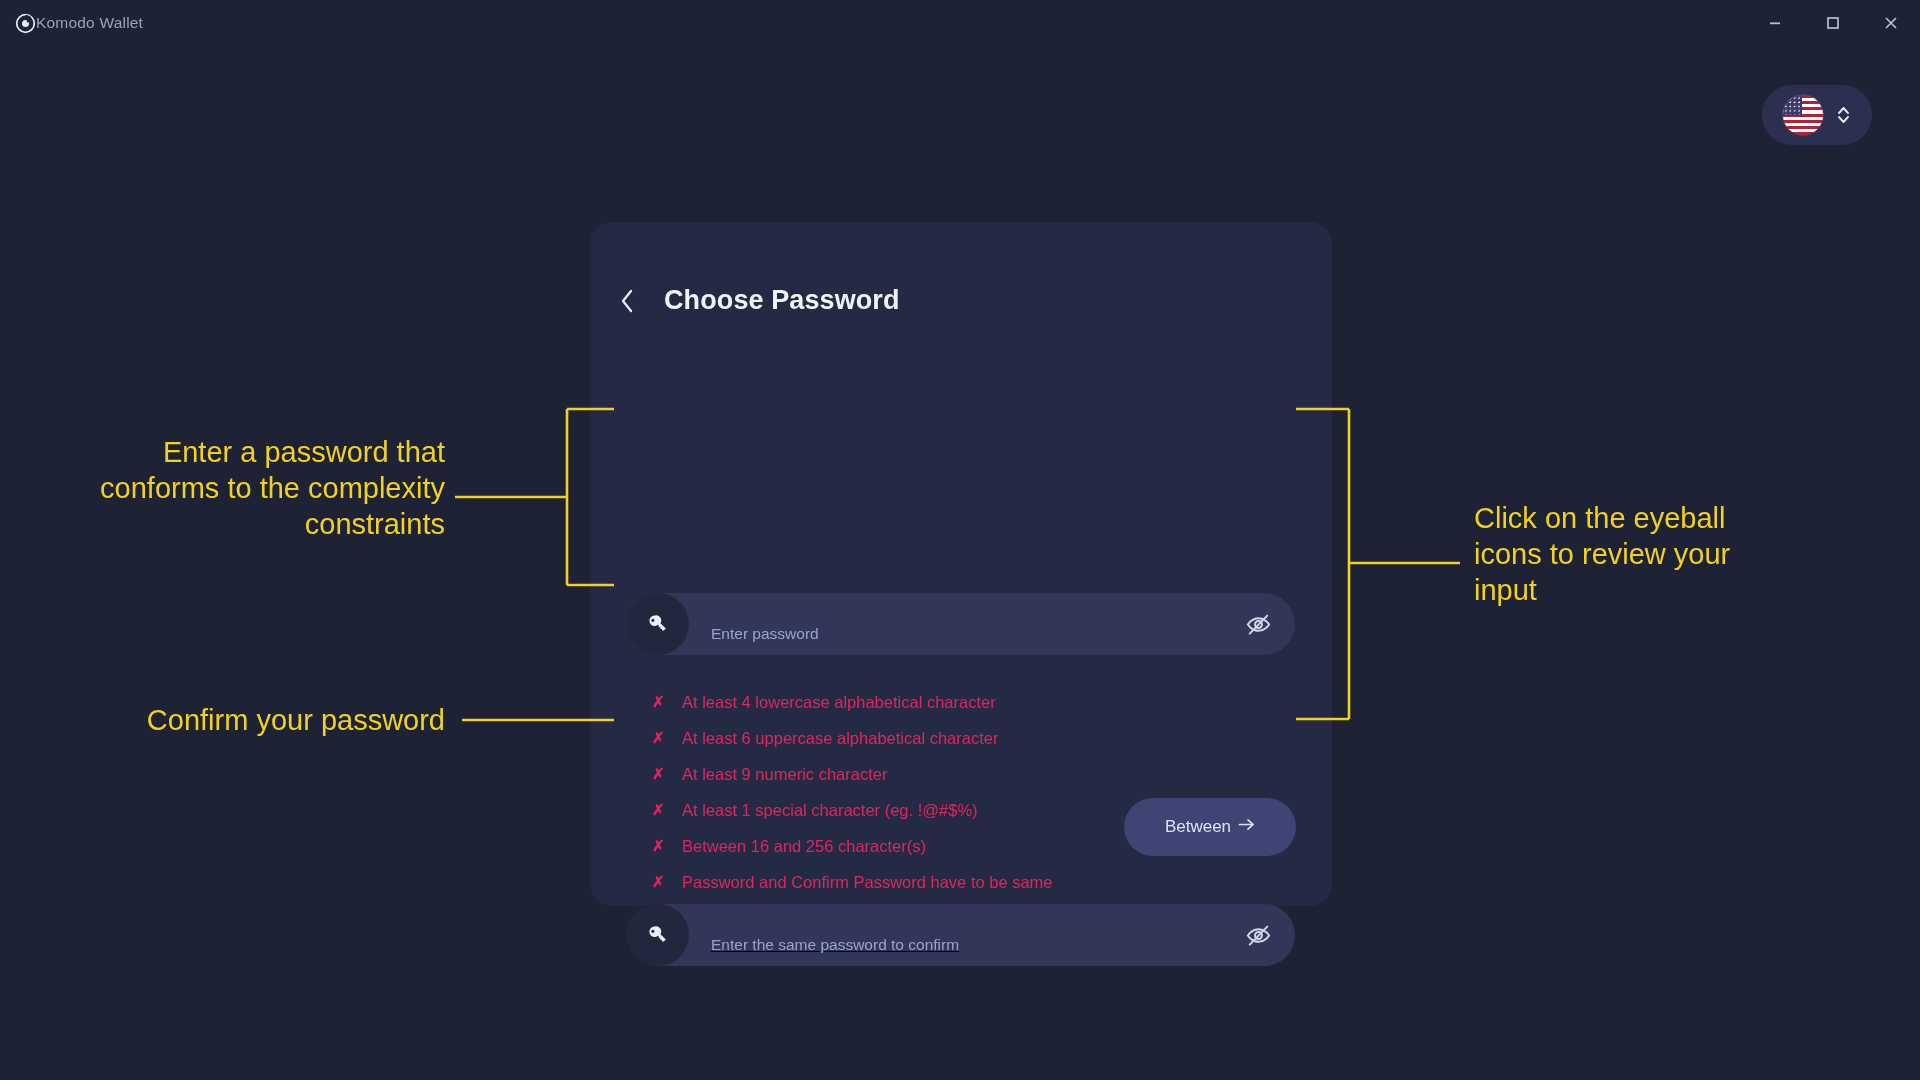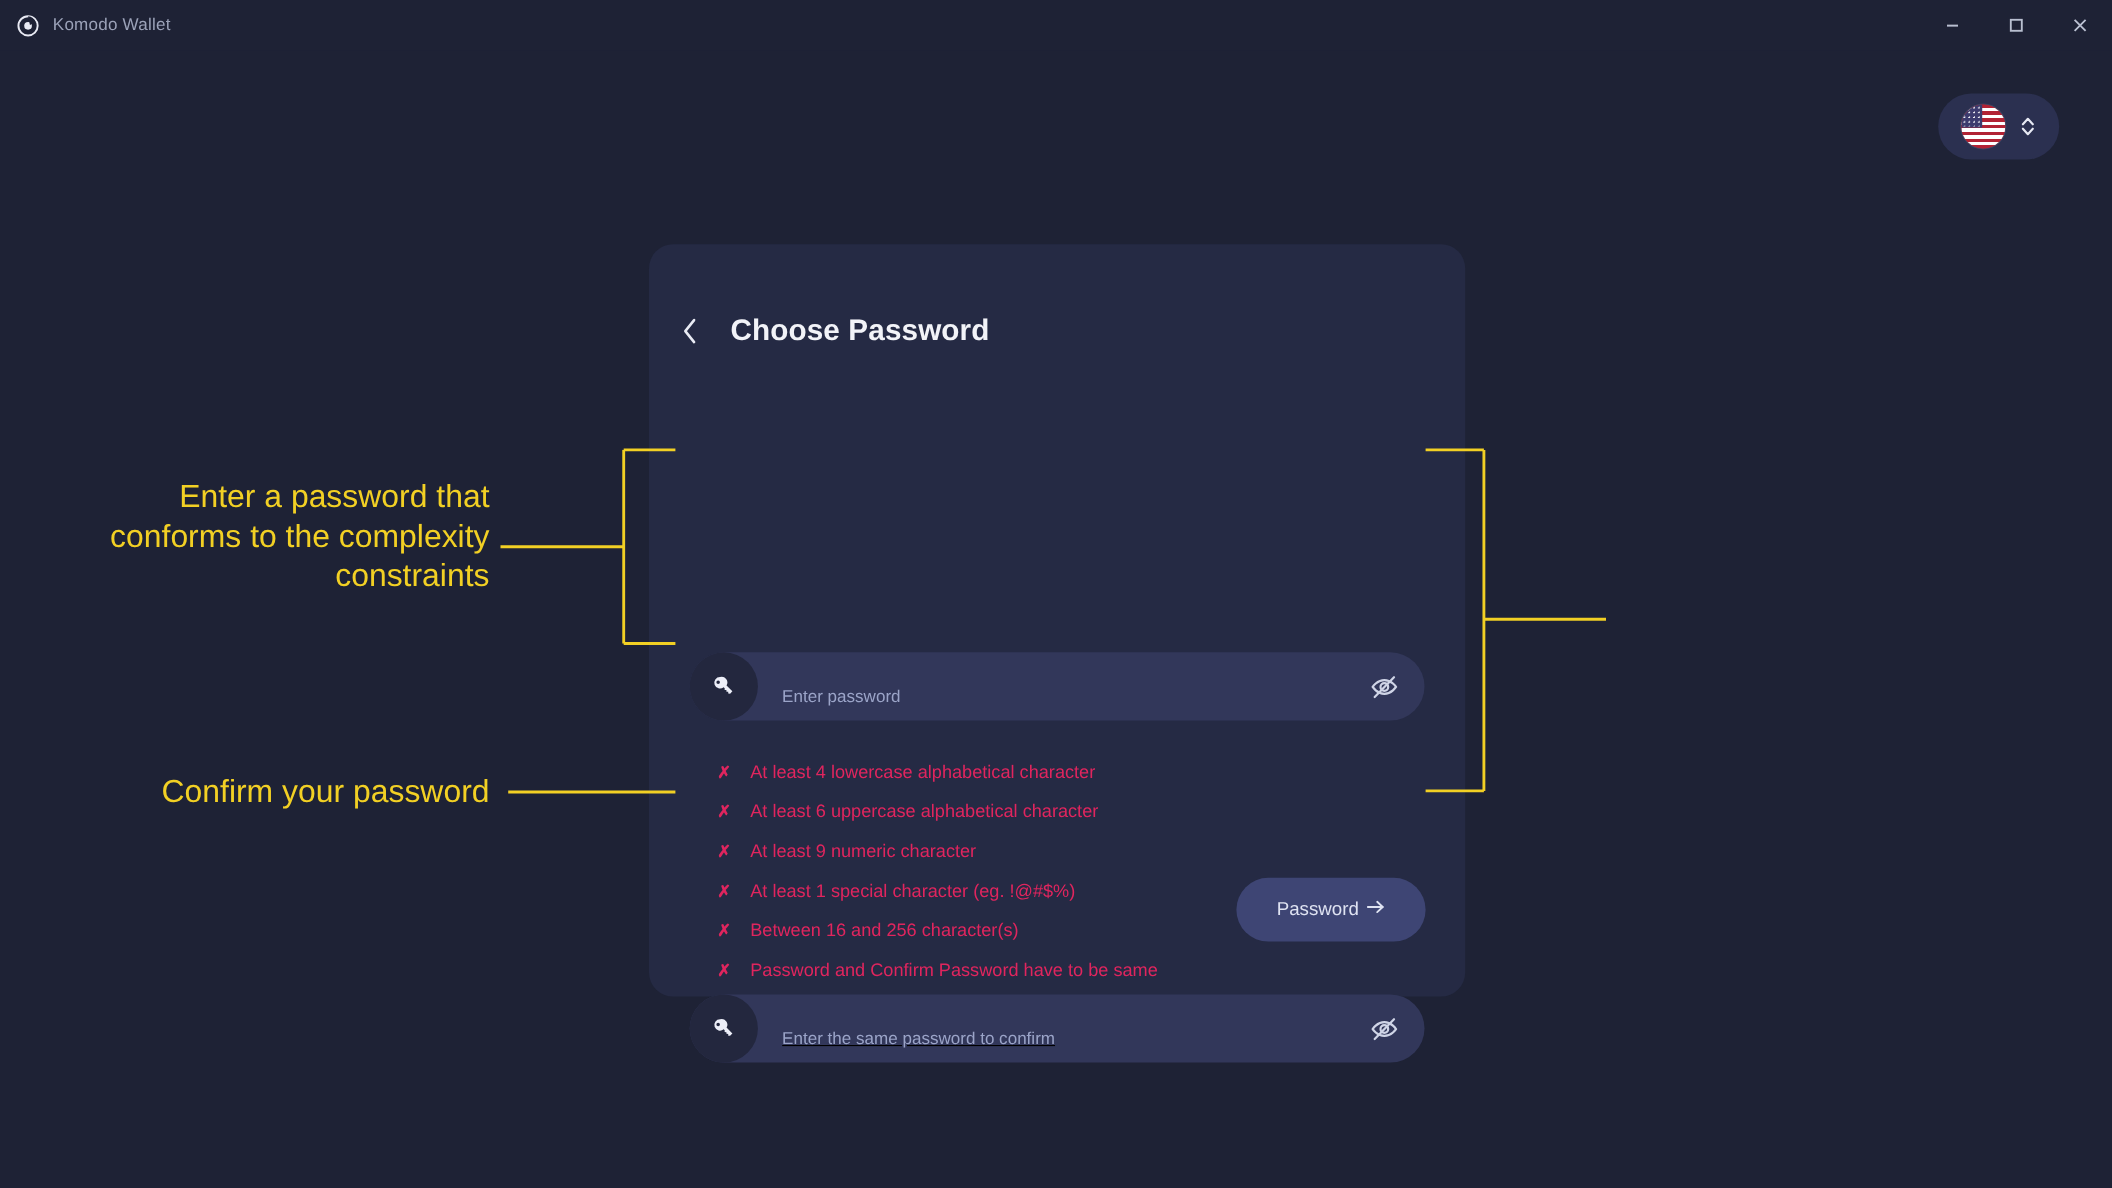--- a/index.html
+++ b/index.html
@@ -20,21 +20,20 @@
     position:absolute; top:0; left:0;
     width:1920px; height:46px;
     background:#1e2235;
     display:flex; align-items:center;
   }
   .app-logo {
     margin-left:14px; width:22px; height:22px;
     display:flex; align-items:center; justify-content:center;
   }
   .app-title {
-    margin-left:12px;
     font-size:15.5px; color:#9ba2b8;
     letter-spacing:.2px;
   }
   .win-controls {
     position:absolute; right:0; top:0; height:46px;
     display:flex; align-items:center;
   }
   .win-btn {
     width:58px; height:46px;
     display:flex; align-items:center; justify-content:center;
@@ -284,21 +283,21 @@
         <svg width="27" height="27" viewBox="0 0 24 24" fill="none" stroke="currentColor" stroke-width="1.8" stroke-linecap="round">
           <path d="M2.6 12S6 6.4 12 6.4 21.4 12 21.4 12 18 17.6 12 17.6 2.6 12 2.6 12Z"></path>
           <circle cx="12" cy="12" r="3.1"></circle>
           <path d="M4.2 20.1 19.8 4.1"></path>
         </svg>
       </span>
     </div>
   </div>
 
   <button class="continue-btn">
-    <span>Password</span>
+    <span>Between</span>
     <span>
       <svg width="17" height="15" viewBox="0 0 17 15" fill="none" stroke="currentColor" stroke-width="1.7" stroke-linecap="round" stroke-linejoin="round">
         <path d="M1.5 7.5 H15"></path>
           <path d="M10 2.8 L15 7.5 L10 12.2"></path>
       </svg>
     </span>
   </button>
 
   <svg class="leaders">
 
@@ -310,14 +309,15 @@
     <path d="M462 720 H614" stroke="#f2d024" stroke-width="2.6" fill="none"></path>
 
     <path d="M1296 409 H1349" stroke="#f2d024" stroke-width="2.6" fill="none"></path>
     <path d="M1349 409 V719" stroke="#f2d024" stroke-width="2.6" fill="none"></path>
     <path d="M1296 719 H1349" stroke="#f2d024" stroke-width="2.6" fill="none"></path>
     <path d="M1349 563 H1460" stroke="#f2d024" stroke-width="2.6" fill="none"></path>
   </svg>
 
   <div class="anno" id="anno-complexity">Enter a password that conforms to the complexity constraints</div>
   <div class="anno" id="anno-confirm">Confirm your password</div>
+  <div class="anno" id="anno-eye">Click on the eyeball icons to review your input</div>
 
 </div>
 
 </body></html>

